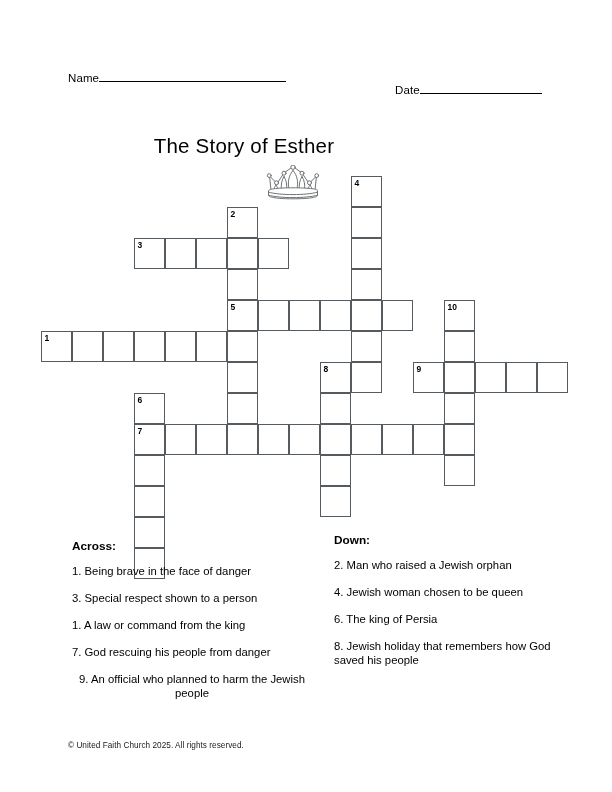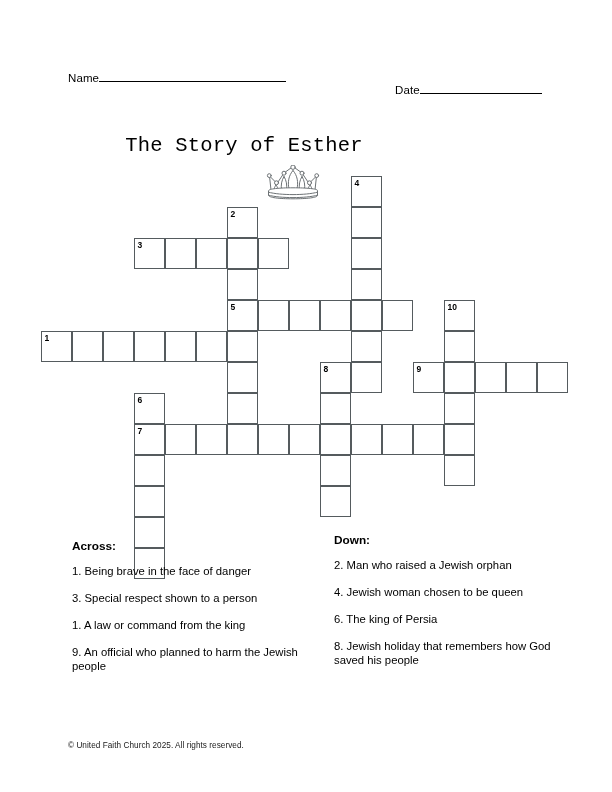--- a/index.html
+++ b/index.html
@@ -43,21 +43,21 @@
   .rule-name { width: 187px; }
   .rule-date { width: 122px; }
 
   
   .page-title {
     position: absolute;
     left: 0;
     top: 134px;
     width: 488px;
     text-align: center;
-    font-family: Liberation Mono, monospace;
+    font-family: Liberation Sans, sans-serif;
     font-size: 20.5px;
     color: #000;
     letter-spacing: 0.2px;
   }
 
   
   .crown {
     position: absolute;
     left: 264px;
     top: 165px;
@@ -103,21 +103,21 @@
   .clue-col.down   { left: 334px; top: 533px; width: 238px; }
   .clue-heading {
     font-weight: bold;
     font-size: 11.8px;
     margin: 0 0 11px 0;
   }
   .clue-item {
     margin: 0 0 13px 0;
     padding: 0;
   }
-  .clue-item.gap-before { margin-top: 7px; }
+  .clue-item.gap-before { margin-top: 7px; text-align: center; }
 
   
   .footer {
     position: absolute;
     left: 68px;
     top: 741px;
     font-size: 8.2px;
     color: #1a1a1a;
     letter-spacing: 0.05px;
   }
@@ -238,20 +238,21 @@
     <div class="cell" style="left: 320px; top: 486px;"></div>
     <div class="cell" style="left: 134px; top: 517px;"></div>
     <div class="cell" style="left: 134px; top: 548px;"></div>
   </div>
 
 <div class="clue-col across">
   <div class="clue-heading">Across:</div>
   <p class="clue-item">1. Being brave in the face of danger</p>
   <p class="clue-item">3. Special respect shown to a person</p>
   <p class="clue-item">1. A law or command from the king</p>
+  <p class="clue-item">7. God rescuing his people from danger</p>
   <p class="clue-item gap-before">9. An official who planned to harm the Jewish people</p>
 </div>
 
 <div class="clue-col down">
   <div class="clue-heading">Down:</div>
   <p class="clue-item">2. Man who raised a Jewish orphan</p>
   <p class="clue-item">4. Jewish woman chosen to be queen</p>
   <p class="clue-item">6. The king of Persia</p>
   <p class="clue-item">8. Jewish holiday that remembers how God saved his people</p>
 </div>

